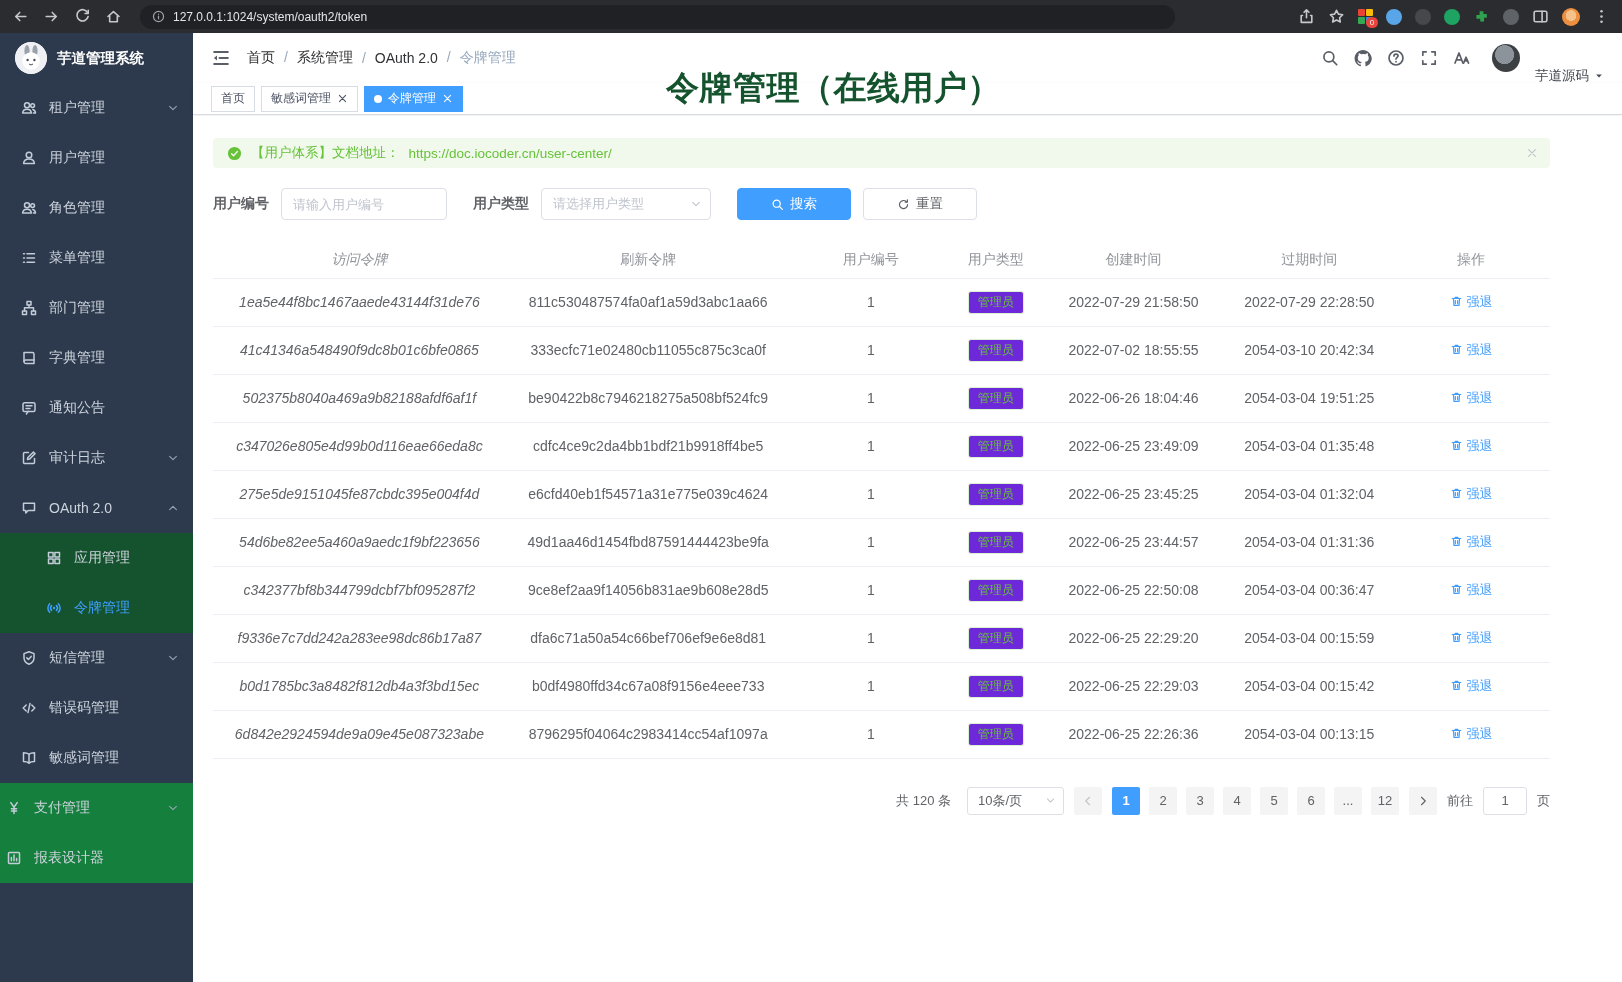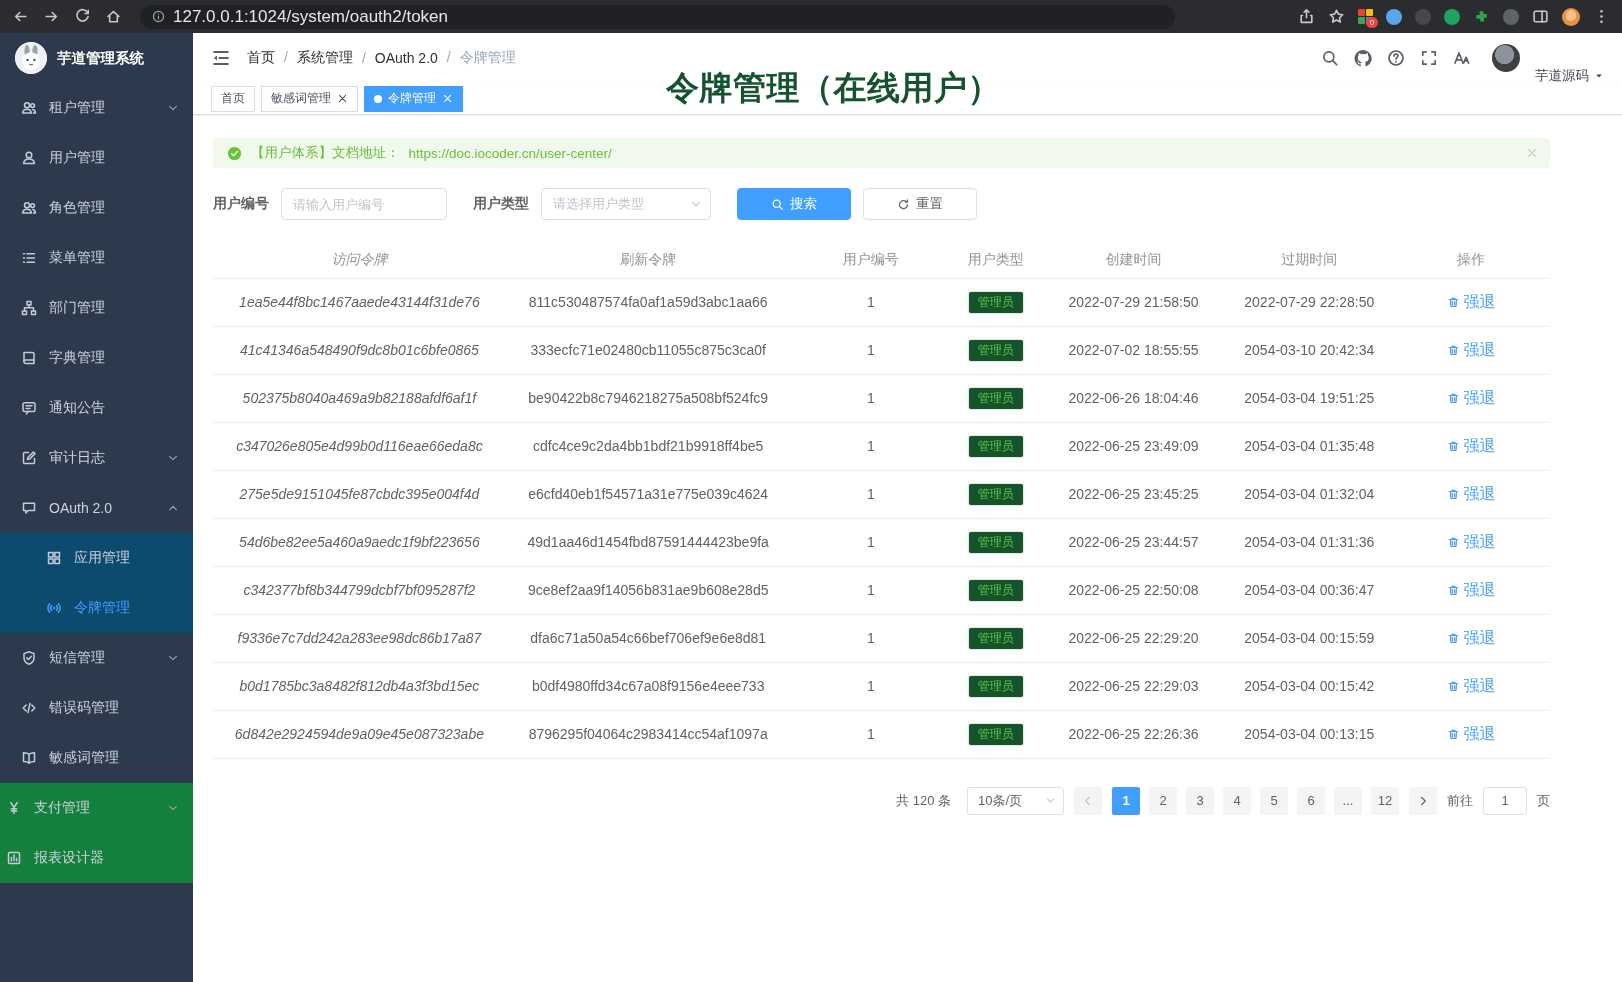--- a/index.html
+++ b/index.html
@@ -11,21 +11,21 @@
   }
   .ic { display: inline-flex; width: 16px; height: 16px; flex: 0 0 auto; }
   .ic svg { width: 100%; height: 100%; display: block; }
   .ic-sm { width: 12px; height: 12px; }
   .ic-xs { width: 10px; height: 10px; }
   .ic-lg { width: 18px; height: 18px; }
 
   
   .browser { height: 33px; background: #2b2c2f; display: flex; align-items: center; padding: 0 12px; gap: 14px; color: #c6c8ca; }
   .browser .nav-ic { width: 17px; height: 17px; color: #c6c8ca; cursor: pointer; }
-  .urlbar { width: 1035px; height: 24px; background: #202124; border-radius: 12px; display: flex; align-items: center; padding: 0 12px; gap: 8px; color: #e4e6e8; font-size: 17px; margin-left: 4px; }
+  .urlbar { width: 1035px; height: 24px; background: #202124; border-radius: 12px; display: flex; align-items: center; padding: 0 12px; gap: 8px; color: #e4e6e8; font-size: 12px; margin-left: 4px; }
   .urlbar .ic { width: 13px; height: 13px; color: #9aa0a6; }
   .b-right { display: flex; align-items: center; gap: 13px; margin-left: auto; }
   .b-right .ic { width: 17px; height: 17px; cursor: pointer; }
   .extdot { width: 16px; height: 16px; border-radius: 50%; display: inline-block; cursor: pointer; }
   .extdot.blue { background: #58a6e8; }
   .extdot.gray { background: #5f6368; }
   .extdot.green { background: #1ea362; }
   .extdot.dark { background: #46484b; }
   .ext-wrap { position: relative; display: inline-flex; cursor: pointer; }
   .extgrid { display: grid; grid-template-columns: 7px 7px; gap: 1px; }
@@ -35,21 +35,21 @@
 
   
   .sidebar { position: absolute; top: 33px; left: 0; width: 193px; bottom: 0; background: #2d3a4d; overflow: hidden; }
   .logo { height: 50px; display: flex; align-items: center; gap: 10px; padding-left: 15px; cursor: pointer; }
   .logo-avatar { width: 32px; height: 32px; border-radius: 50%; overflow: hidden; flex: 0 0 auto; background: #f2f3f5; }
   .logo-avatar svg { width: 100%; height: 100%; display: block; }
   .logo-title { color: #fff; font-weight: bold; font-size: 14.5px; white-space: nowrap; }
   .menu-item { height: 50px; display: flex; align-items: center; gap: 12px; padding: 0 14px 0 21px; color: #ccd3dc; font-size: 14px; cursor: pointer; white-space: nowrap; }
   .menu-item .mi-icon { color: #c3ccd8; }
   .menu-item .arrow { margin-left: auto; color: #98a3b1; }
-  .menu-item.sub { background: #0c4a6e; padding-left: 46px; }
+  .menu-item.sub { background: #14532d; padding-left: 46px; }
   .menu-item.dark { background: #15803d; padding-left: 6px; }
   .menu-item.active { color: #409eff; }
   .menu-item.active .mi-icon { color: #409eff; }
 
   
   .app-header { position: absolute; left: 193px; top: 33px; right: 0; height: 50px; background: #fff; display: flex; align-items: center; padding: 0 18px; }
   .fold-btn { width: 20px; height: 20px; color: #5a5e66; cursor: pointer; margin-right: 16px; }
   .breadcrumb { display: flex; align-items: center; font-size: 14px; color: #303133; }
   .crumb { cursor: pointer; }
   .crumb + .crumb::before { content: "/"; margin: 0 9px; color: #97a8be; cursor: default; }
@@ -89,22 +89,22 @@
   .data-table { width: 100%; border-collapse: collapse; table-layout: fixed; margin-top: 22px; font-size: 14px; }
   .data-table th { height: 36px; color: #909399; font-weight: 500; border-bottom: 1px solid #ebeef5; text-align: center; white-space: nowrap; }
   .data-table td { height: 48px; color: #606266; border-bottom: 1px solid #ebeef5; text-align: center; white-space: nowrap; overflow: hidden; }
   .data-table th:nth-child(1), .data-table td:nth-child(1) { width: 21.9%; font-style: italic; }
   .data-table th:nth-child(2), .data-table td:nth-child(2) { width: 21.3%; }
   .data-table th:nth-child(3), .data-table td:nth-child(3) { width: 12%; }
   .data-table th:nth-child(4), .data-table td:nth-child(4) { width: 6.7%; }
   .data-table th:nth-child(5), .data-table td:nth-child(5) { width: 13.9%; }
   .data-table th:nth-child(6), .data-table td:nth-child(6) { width: 12.4%; }
   .data-table th:nth-child(7), .data-table td:nth-child(7) { width: 11.8%; }
-  .tag-green { display: inline-block; padding: 2px 9px; font-size: 12px; color: #67c23a; background: #14532d; border: 1px solid #dcf0d2; border-radius: 3px; line-height: 17px; }
-  .op-link { display: inline-flex; align-items: center; gap: 4px; color: #409eff; font-size: 16px; cursor: pointer; text-decoration: none; }
+  .tag-green { display: inline-block; padding: 2px 9px; font-size: 12px; color: #67c23a; background: #6d28d9; border: 1px solid #dcf0d2; border-radius: 3px; line-height: 17px; }
+  .op-link { display: inline-flex; align-items: center; gap: 4px; color: #409eff; font-size: 13px; cursor: pointer; text-decoration: none; }
   .op-link .ic { width: 13px; height: 13px; }
 
   
   .pager { margin-top: 28px; display: flex; align-items: center; justify-content: flex-end; gap: 10px; font-size: 13px; color: #606266; }
   .pg-total { margin-right: 6px; }
   .pg-size { position: relative; width: 97px; height: 28px; border: 1px solid #dcdfe6; border-radius: 3px; display: flex; align-items: center; padding: 0 24px 0 10px; cursor: pointer; color: #606266; }
   .pg-size .sel-arrow { position: absolute; right: 7px; width: 11px; height: 11px; color: #c0c4cc; }
   .pg-btn { min-width: 28px; height: 28px; background: #f4f4f5; border: none; border-radius: 2px; display: inline-flex; align-items: center; justify-content: center; font-size: 13px; color: #606266; cursor: pointer; font-family: inherit; }
   .pg-btn .ic { width: 12px; height: 12px; }
   .pg-btn.disabled { color: #c0c4cc; cursor: default; }

